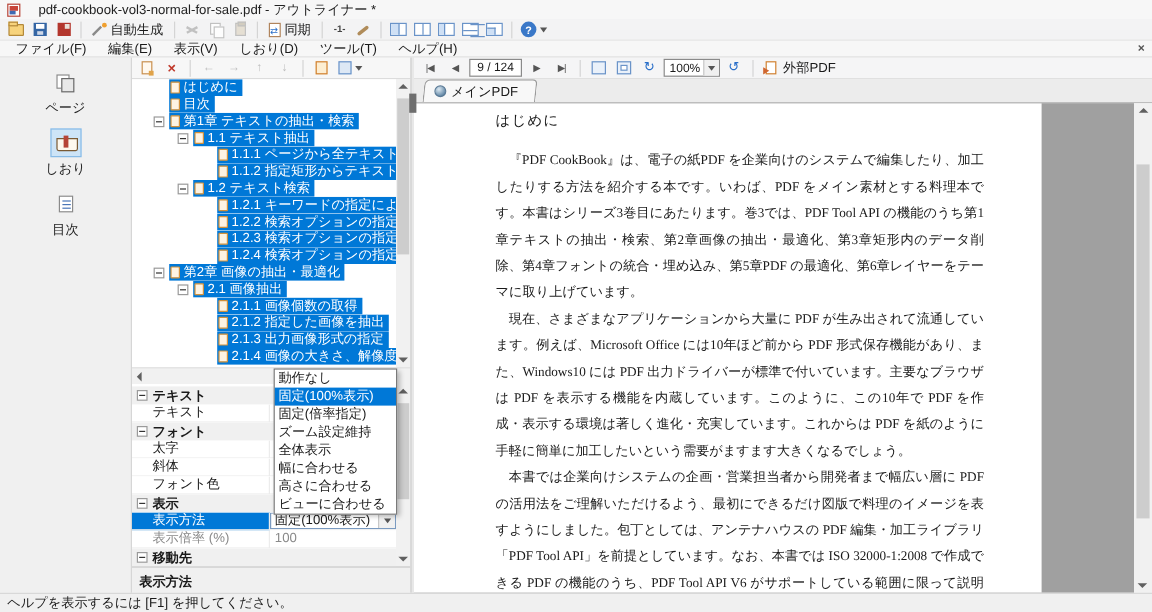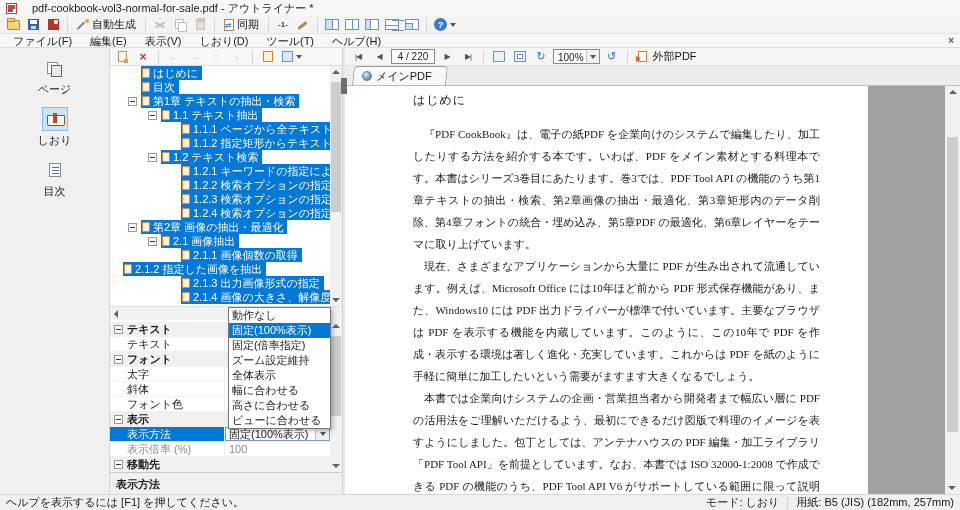--- a/index.html
+++ b/index.html
@@ -389,21 +389,21 @@
         <span class="tree-label">2.1 画像抽出</span>
       </span>
     </div>
     <div class="tree-row" style="padding-left: 58px;">
       <span class="exp-sp"></span>
       <span class="tree-sel">
         <span class="bm-icon"></span>
         <span class="tree-label">2.1.1 画像個数の取得</span>
       </span>
     </div>
-    <div class="tree-row" style=" align-items: center;">
+    <div class="tree-row" style="padding-left: 58px; align-items: center;">
       <span class="exp-sp"></span>
       <span class="tree-sel">
         <span class="bm-icon"></span>
         <span class="tree-label">2.1.2 指定した画像を抽出</span>
       </span>
     </div>
     <div class="tree-row" style="padding-left: 58px;">
       <span class="exp-sp"></span>
       <span class="tree-sel">
         <span class="bm-icon"></span>
@@ -499,21 +499,21 @@
 <div class="abs splitter"></div>
 <div class="abs splitter-grip"></div>
 
 <div class="abs pdf-toolbar">
   <span class="tbtn">
       <span class="navg">|◀</span>
     </span>
   <span class="tbtn">
       <span class="navg">◀</span>
     </span>
-  <span class="page-box">4 / 220</span>
+  <span class="page-box">9 / 124</span>
   <span class="tbtn">
       <span class="navg">▶</span>
     </span>
   <span class="tbtn">
       <span class="navg">▶|</span>
     </span>
   <span class="tsep"></span>
   <span class="tbtn">
       <span class="i-fit"></span>
     </span>
@@ -557,18 +557,13 @@
   </div>
 </div>
 <div class="abs pdf-vscroll">
   <div class="arr-up"></div>
   <div class="vthumb" style="top:51px; height:295px;"></div>
   <div class="arr-dn" style="position:absolute; bottom:4px; left:3px;"></div>
 </div>
 
 <div class="abs statusbar">
   <span>ヘルプを表示するには [F1] を押してください。</span>
-  <span class="sb-right">
-    <span>モード: しおり</span>
-    <span class="sb-sep"></span>
-    <span>用紙: B5 (JIS) (182mm, 257mm)</span>
-  </span>
 </div>
 
 </body></html>

